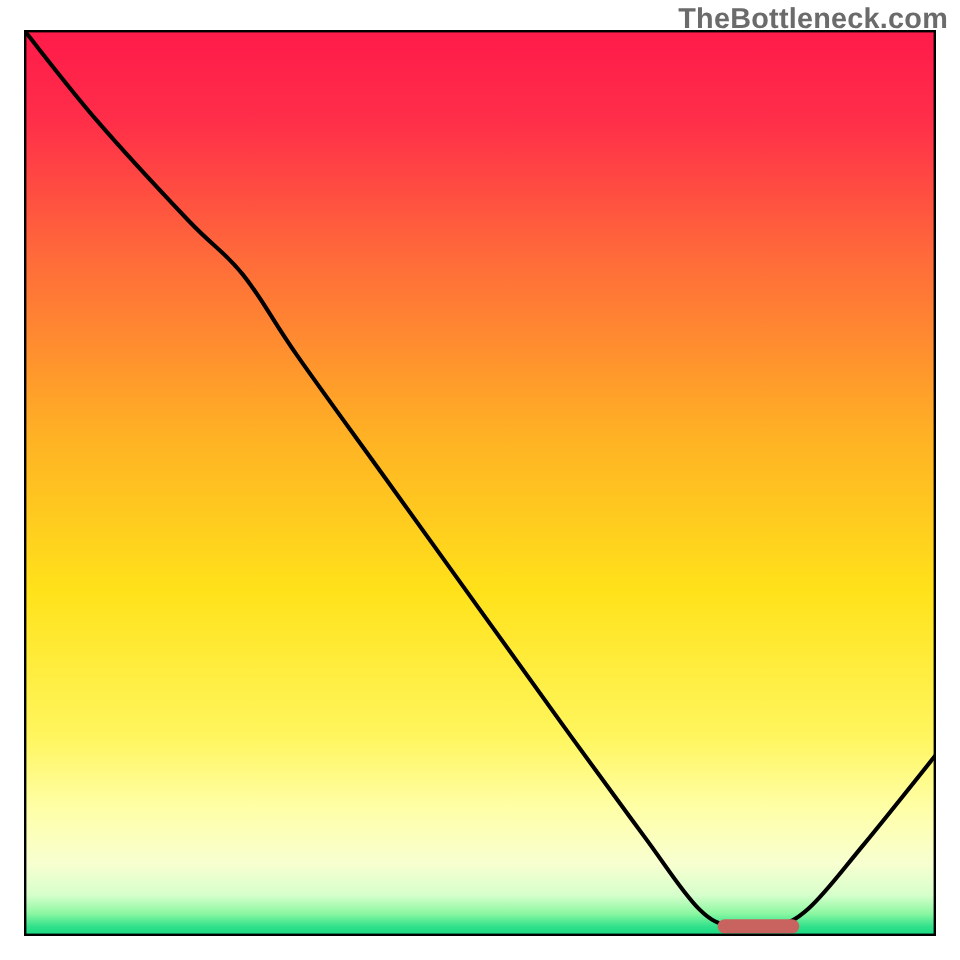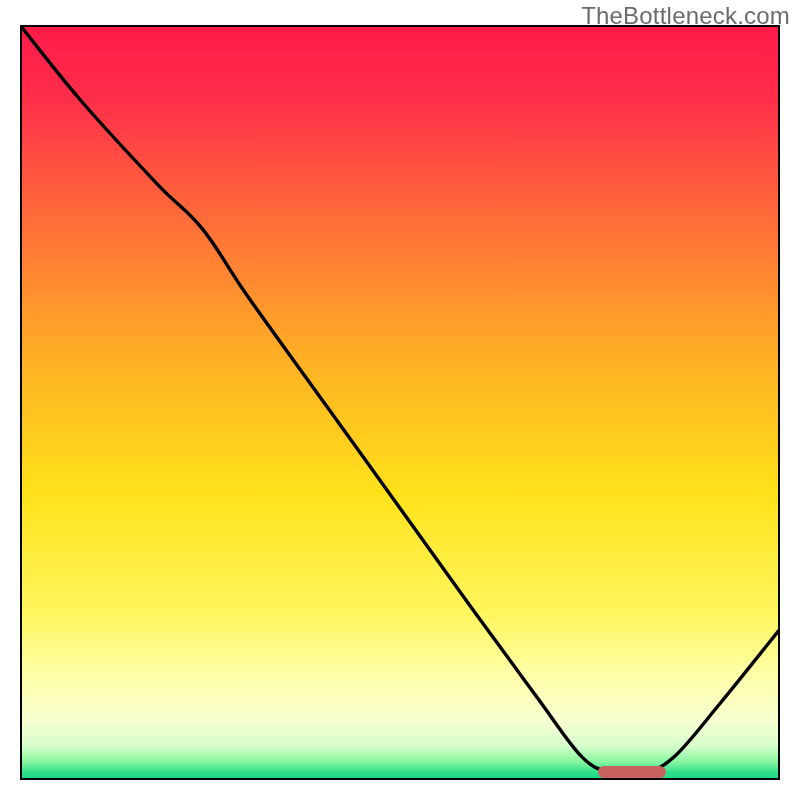--- a/index.html
+++ b/index.html
@@ -13,21 +13,21 @@
   .container {
     position: relative;
     width: 800px;
     height: 800px;
   }
   .watermark {
     position: absolute;
     top: 2px;
     right: 10px;
     font-size: 24px;
-    font-weight: normal;
+    font-weight: bold;
     color: #6b6b6b;
     letter-spacing: 0.2px;
     z-index: 10;
   }
   .plot-area {
     position: absolute;
     left: 20px;
     top: 25px;
     width: 760px;
     height: 755px;

